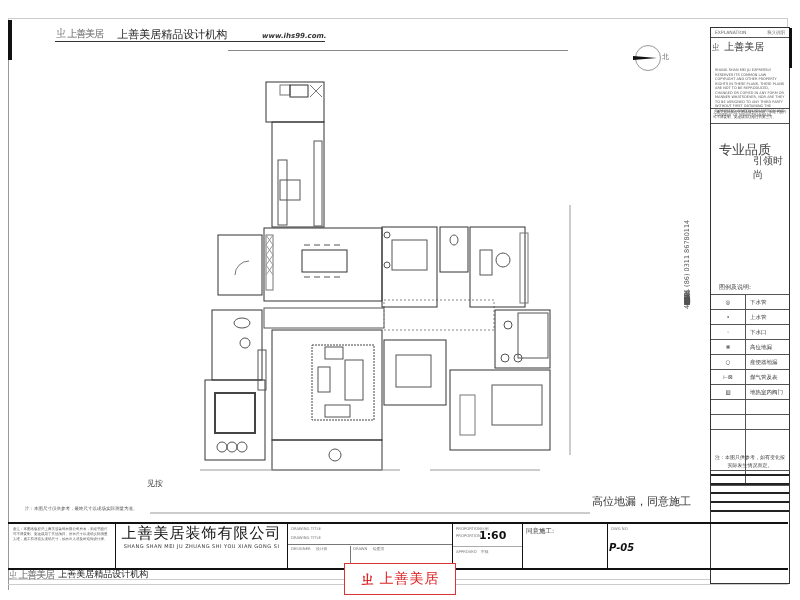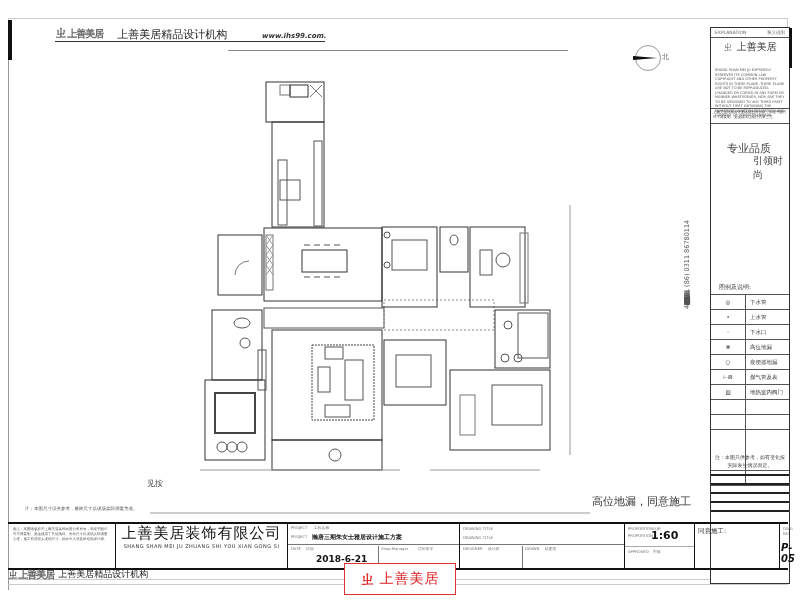--- a/index.html
+++ b/index.html
@@ -2,38 +2,38 @@
 <html><head>
 <meta charset="utf-8">
 <style>
   html,body{margin:0;padding:0;background:#fff;}
   body{width:800px;height:600px;position:relative;overflow:hidden;font-family:"DejaVu Sans",sans-serif;color:#222;}
   .abs{position:absolute;}
   .frame-outer{left:8px;top:18px;width:778px;height:560px;border:1px solid #ccc;}
   .frame-left-bar{left:8px;top:20px;width:4px;height:40px;background:#111;}
   .frame-left-bar2{left:8px;top:60px;width:1px;height:530px;background:#999;}
   .header{left:55px;top:20px;height:22px;display:flex;align-items:flex-end;gap:14px;}
-  .logo-mark{font-weight:bold;font-size:13px;color:#555;letter-spacing:-1px;}
+  .logo-mark{font-weight:normal;font-size:13px;color:#555;letter-spacing:-1px;}
   .logo-text{font-size:10px;color:#666;}
   .header-title{font-size:11px;color:#222;}
   .header-url{left:262px;top:32px;font-size:7px;font-style:italic;font-weight:bold;color:#333;}
   .header-line{left:55px;top:41px;width:270px;height:1px;background:#333;}
   .dimline-top{left:228px;top:50px;width:340px;height:1px;background:#888;}
   .north{left:635px;top:45px;width:24px;height:24px;border:1px solid #999;border-radius:50%;}
   .north-needle{left:633px;top:56px;width:0;height:0;border-top:2px solid transparent;border-bottom:2px solid transparent;border-left:24px solid #111;}
   .north-label{left:662px;top:52px;font-size:7px;color:#666;}
   .vert-address{left:682px;top:60px;width:10px;height:410px;writing-mode:vertical-rl;transform:rotate(180deg);font-size:6.5px;color:#555;text-align:center;line-height:10px;}
   .right-panel{left:710px;top:27px;width:78px;height:555px;border:1px solid #333;background:#fff;}
   .rp-thickbar{right:-3px;top:0;width:3px;height:40px;background:#111;}
   .rp-head{left:0;top:0;width:100%;height:10px;border-bottom:1px solid #555;display:flex;justify-content:space-between;font-size:4.5px;color:#666;padding:2px 4px;box-sizing:border-box;}
-  .rp-logo{left:0;top:12px;width:100%;text-align:center;font-size:10px;color:#333;}
+  .rp-logo{left:0;top:12px;width:100%;font-size:10px;color:#333;}
   .rp-copyright{left:4px;top:40px;width:70px;font-size:3.5px;line-height:4.5px;color:#555;}
   .rp-sep{left:0;height:1px;width:100%;background:#555;}
   .rp-cn{left:2px;top:82px;width:74px;font-size:3.5px;line-height:5px;color:#444;}
-  .rp-slogan1{left:16px;top:113px;font-size:11px;color:#444;}
+  .rp-slogan1{left:8px;top:113px;font-size:13px;color:#444;}
   .rp-slogan2{left:42px;top:126px;font-size:10px;color:#444;}
   .legend-title{left:8px;top:255px;font-size:6px;color:#444;}
   .legend{left:0;top:266px;width:100%;}
   .legend-row{display:flex;height:14px;border-top:1px solid #555;font-size:5.5px;color:#333;align-items:center;}
   .legend-row .sym{width:34px;text-align:center;border-right:1px solid #555;height:100%;display:flex;align-items:center;justify-content:center;}
   .legend-row .lbl{padding-left:4px;}
   .legend-empty{height:14px;border-top:1px solid #555;display:flex;}
   .legend-empty .sym{width:34px;border-right:1px solid #555;}
   .rp-note{left:4px;top:425px;width:70px;font-size:5px;line-height:8px;color:#444;text-align:center;}
   .rp-lines{left:0;top:446px;width:100%;}
@@ -241,33 +241,20 @@
 <div class="abs left-note">注：本图尺寸仅供参考，最终尺寸以现场实际测量为准。</div>
 <div class="abs agree">高位地漏，同意施工</div>
 <div class="abs bottom-line-gray"></div>
 
 <div class="abs title-block">
   <div class="tb-cell tb-notes">备注：本图纸版权归上善美居装饰有限公司所有，未经书面许可不得复制、更改或用于其他项目。所有尺寸以现场实际测量为准，施工前请核实现场尺寸，如有出入请及时通知设计师。</div>
   <div class="tb-cell tb-company">
     <div class="cn">上善美居装饰有限公司</div>
     <div class="en">SHANG SHAN MEI JU ZHUANG SHI YOU XIAN GONG SI</div>
   </div>
-  <div class="tb-cell tb-project">
-    <span class="tiny" style="left:3px;top:1px">PROJECT</span>
-    <span class="tiny" style="left:26px;top:1px">工程名称</span>
-    <span class="tiny" style="left:3px;top:10px">PROJECT</span>
-    <span class="proj-name">瀚唐三期朱女士雅居设计施工方案</span>
-    <div class="hsplit" style="top:20px"></div>
-    <div class="vsplit" style="left:90px"></div>
-    <span class="tiny" style="left:3px;top:22px">DATE</span>
-    <span class="tiny" style="left:18px;top:22px">日期</span>
-    <span class="proj-date">2018-6-21</span>
-    <span class="tiny" style="left:93px;top:22px">Shop Manager</span>
-    <span class="tiny" style="left:130px;top:22px">店长签字</span>
-  </div>
   <div class="tb-cell tb-drawing">
     <span class="tiny" style="left:3px;top:2px">DRAWING TITLE</span>
     <span class="tiny" style="left:3px;top:11px">DRAWING TITLE</span>
     <div class="hsplit" style="top:20px"></div>
     <div class="vsplit" style="left:62px"></div>
     <span class="tiny" style="left:3px;top:22px">DESIGNER</span>
     <span class="tiny" style="left:28px;top:22px">设计师</span>
     <span class="tiny" style="left:65px;top:22px">DRAWN</span>
     <span class="tiny" style="left:85px;top:22px">绘图员</span>
   </div>

